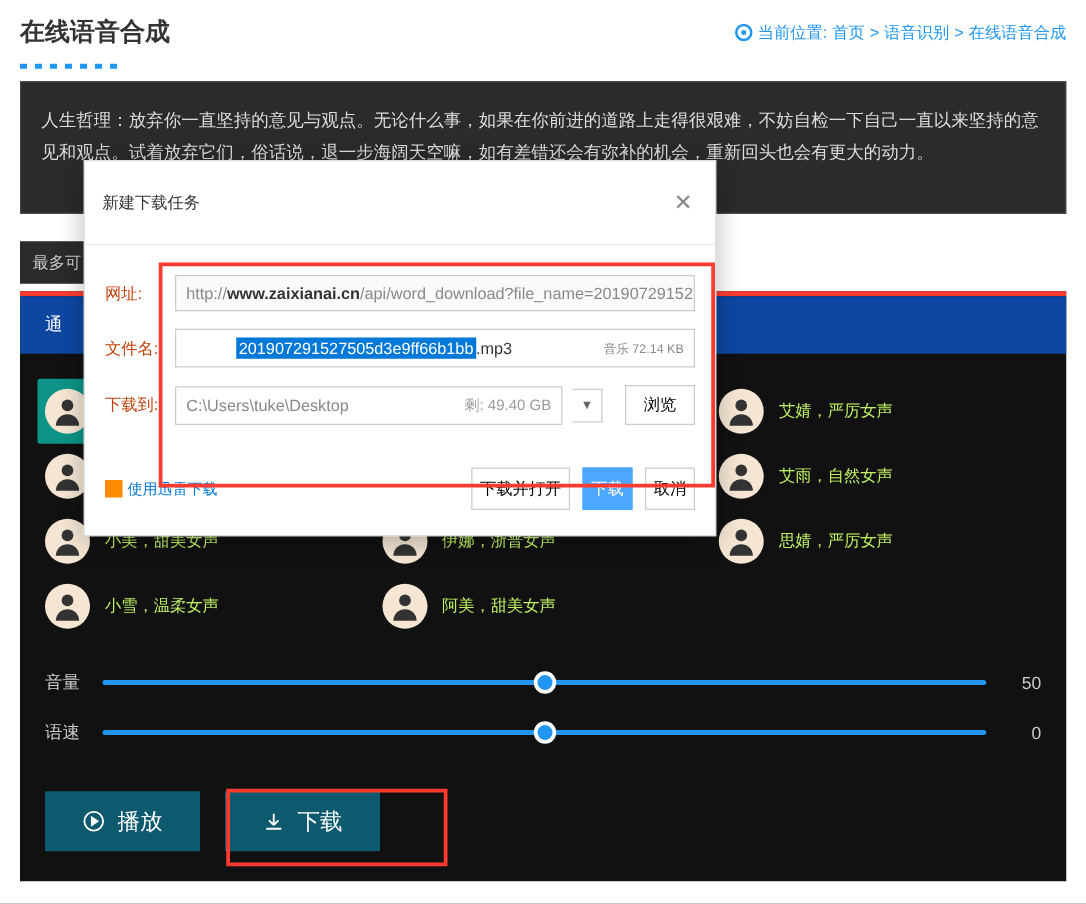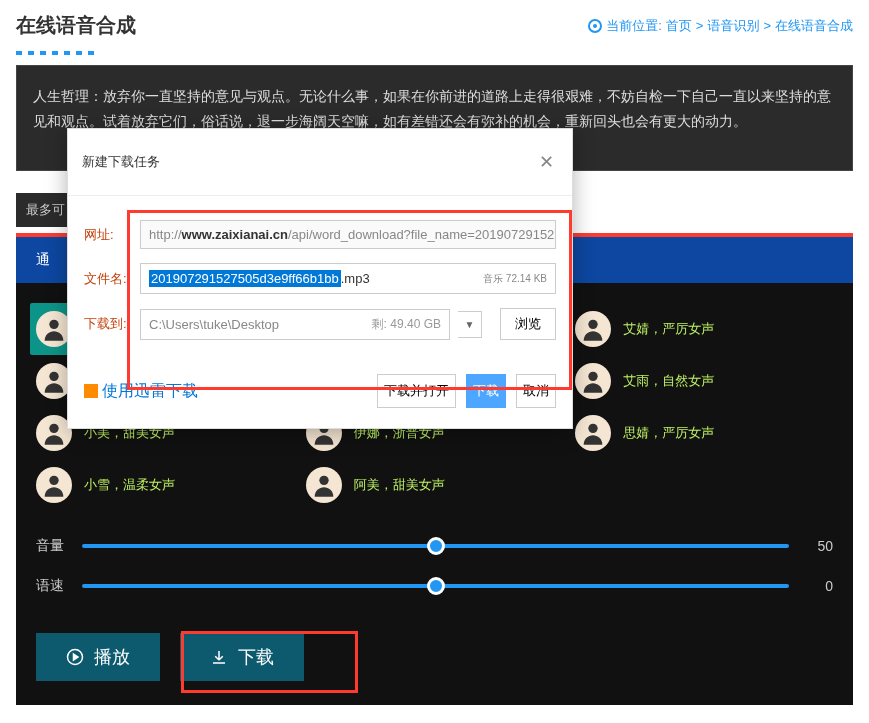--- a/index.html
+++ b/index.html
@@ -47,30 +47,30 @@
 .dialog { position: absolute; left: 67px; top: 128px; width: 506px; background: #fff; box-shadow: 0 4px 20px rgba(0,0,0,.3); border: 1px solid #ddd; }
 .dlg-head { display: flex; justify-content: space-between; align-items: center; padding: 22px 14px; font-size: 13px; color: #333; border-bottom: 1px solid #eee; }
 .close-x { font-size: 18px; color: #888; cursor: pointer; padding: 0 4px; }
 
 .dlg-body { padding: 24px 16px 10px; }
 .dlg-row { display: flex; align-items: center; margin-bottom: 14px; gap: 8px; }
 .dlg-lbl { width: 48px; text-align: left; font-size: 13px; color: #c2410c; }
 .dlg-input { flex: 1; border: 1px solid #ccc; padding: 6px 8px; font-size: 13px; color: #888; background: #fafafa; display: flex; align-items: center; overflow: hidden; white-space: nowrap; }
 .url-dark { color: #333; font-weight: bold; }
 .file-row .dlg-input { background: #fff; }
-.file-sel { background: #0078d7; color: #fff; padding: 1px 2px; }
+.file-sel { background: #0078d7; color: #fff; padding: 1px 2px; margin-left: 40px; }
 .file-rest { color: #333; }
 .file-meta { color: #888; font-size: 10px; margin-left: auto; }
 .path-row .dlg-input { background: #fff; }
 .remain { color: #999; font-size: 12px; margin-left: auto; }
 .dd { width: 24px; border: 1px solid #ccc; border-left: none; text-align: center; color: #666; font-size: 10px; padding: 7px 0; cursor: pointer; }
 .browse { border: 1px solid #ccc; padding: 6px 14px; font-size: 13px; margin-left: 10px; background: #fff; cursor: pointer; }
 
 .dlg-foot { display: flex; align-items: center; padding: 10px 16px 20px; gap: 10px; }
-.thunder { color: #0078d7; font-size: 16px; display: flex; align-items: center; gap: 4px; cursor: pointer; }
+.thunder { color: #0078d7; font-size: 12px; display: flex; align-items: center; gap: 4px; cursor: pointer; }
 .thunder-ico { width: 14px; height: 14px; background: #ff8c00; display: inline-block; }
 .dlg-btns { margin-left: auto; display: flex; gap: 10px; }
 .dlg-btn { border: 1px solid #ccc; padding: 7px 6px; font-size: 13px; background: #fff; cursor: pointer; }
 .dlg-btn.primary { background: #4da6ff; color: #fff; border-color: #4da6ff; }
 
 .red-outline { position: absolute; border: 3px solid #ff3b30; pointer-events: none; }
 </style>
 </head>
 <body>
 

